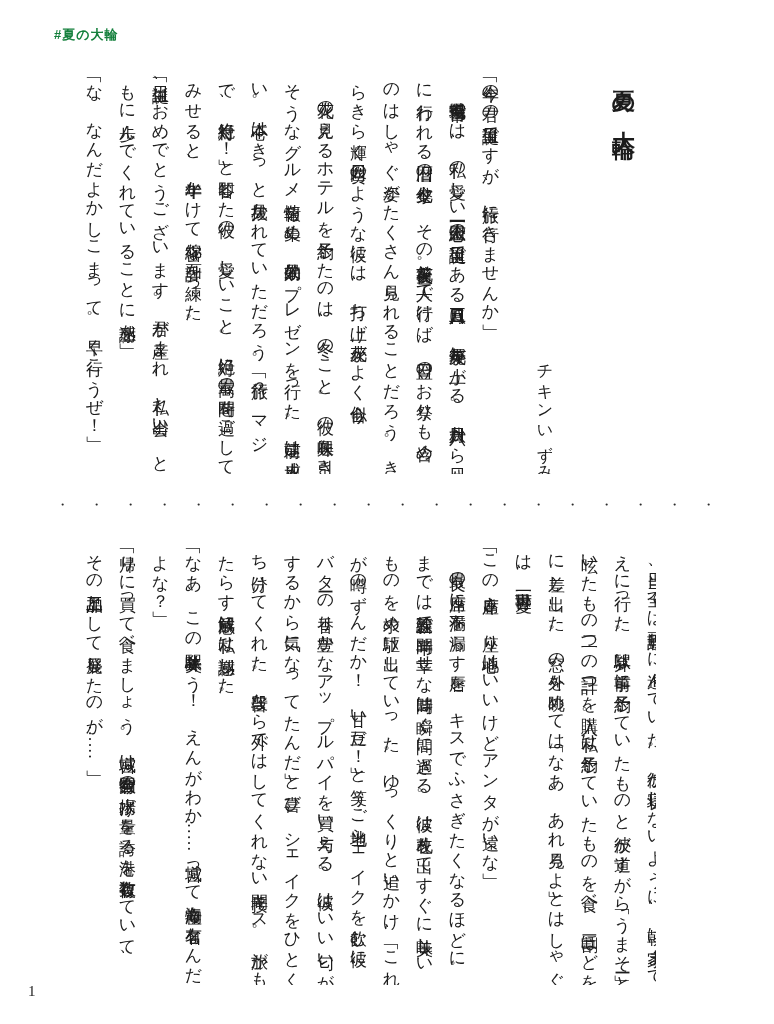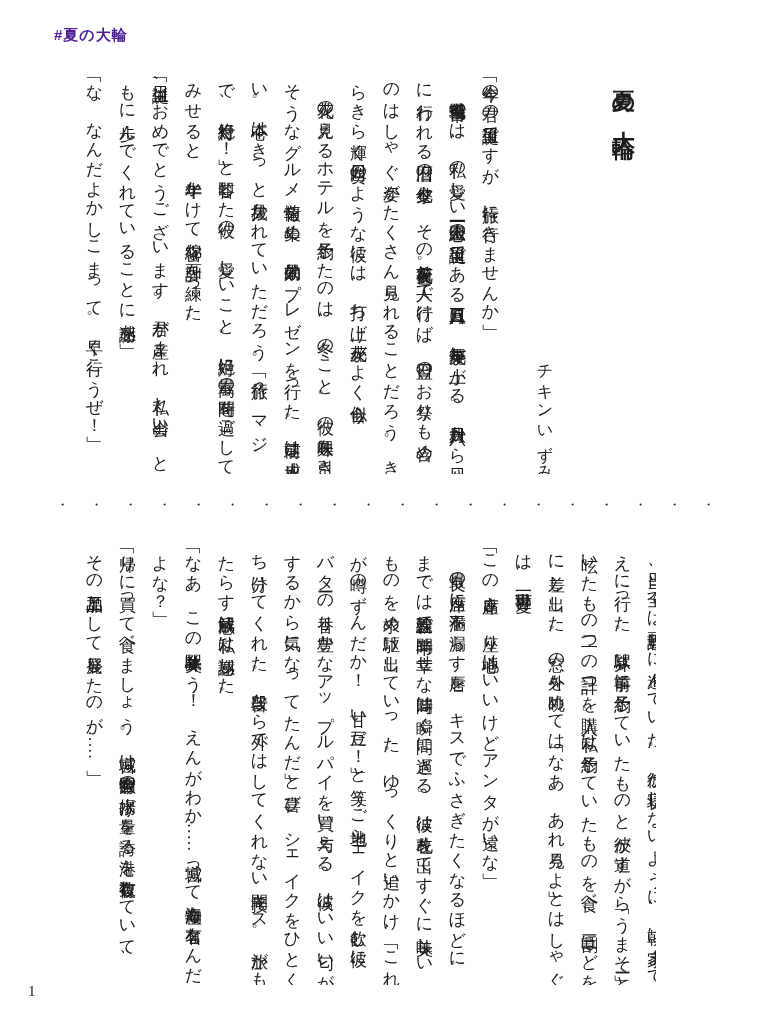--- a/index.html
+++ b/index.html
@@ -15,24 +15,24 @@
     background: #ffffff;
     color: #1c1c1c;
     font-family: "Liberation Serif", "DejaVu Serif", serif;
     overflow: hidden;
   }
   .hashtag {
     position: absolute;
     top: 26px;
     left: 54px;
     font-family: "Liberation Sans", "DejaVu Sans", sans-serif;
-    font-size: 15px;
+    font-size: 13px;
     font-weight: bold;
     letter-spacing: 1px;
-    color: #4c1d95;
+    color: #15803d;
   }
   .section {
     position: absolute;
     left: 78px;
     right: 118px;
     overflow: hidden;
   }
   .section-top {
     top: 72px;
     height: 402px;

